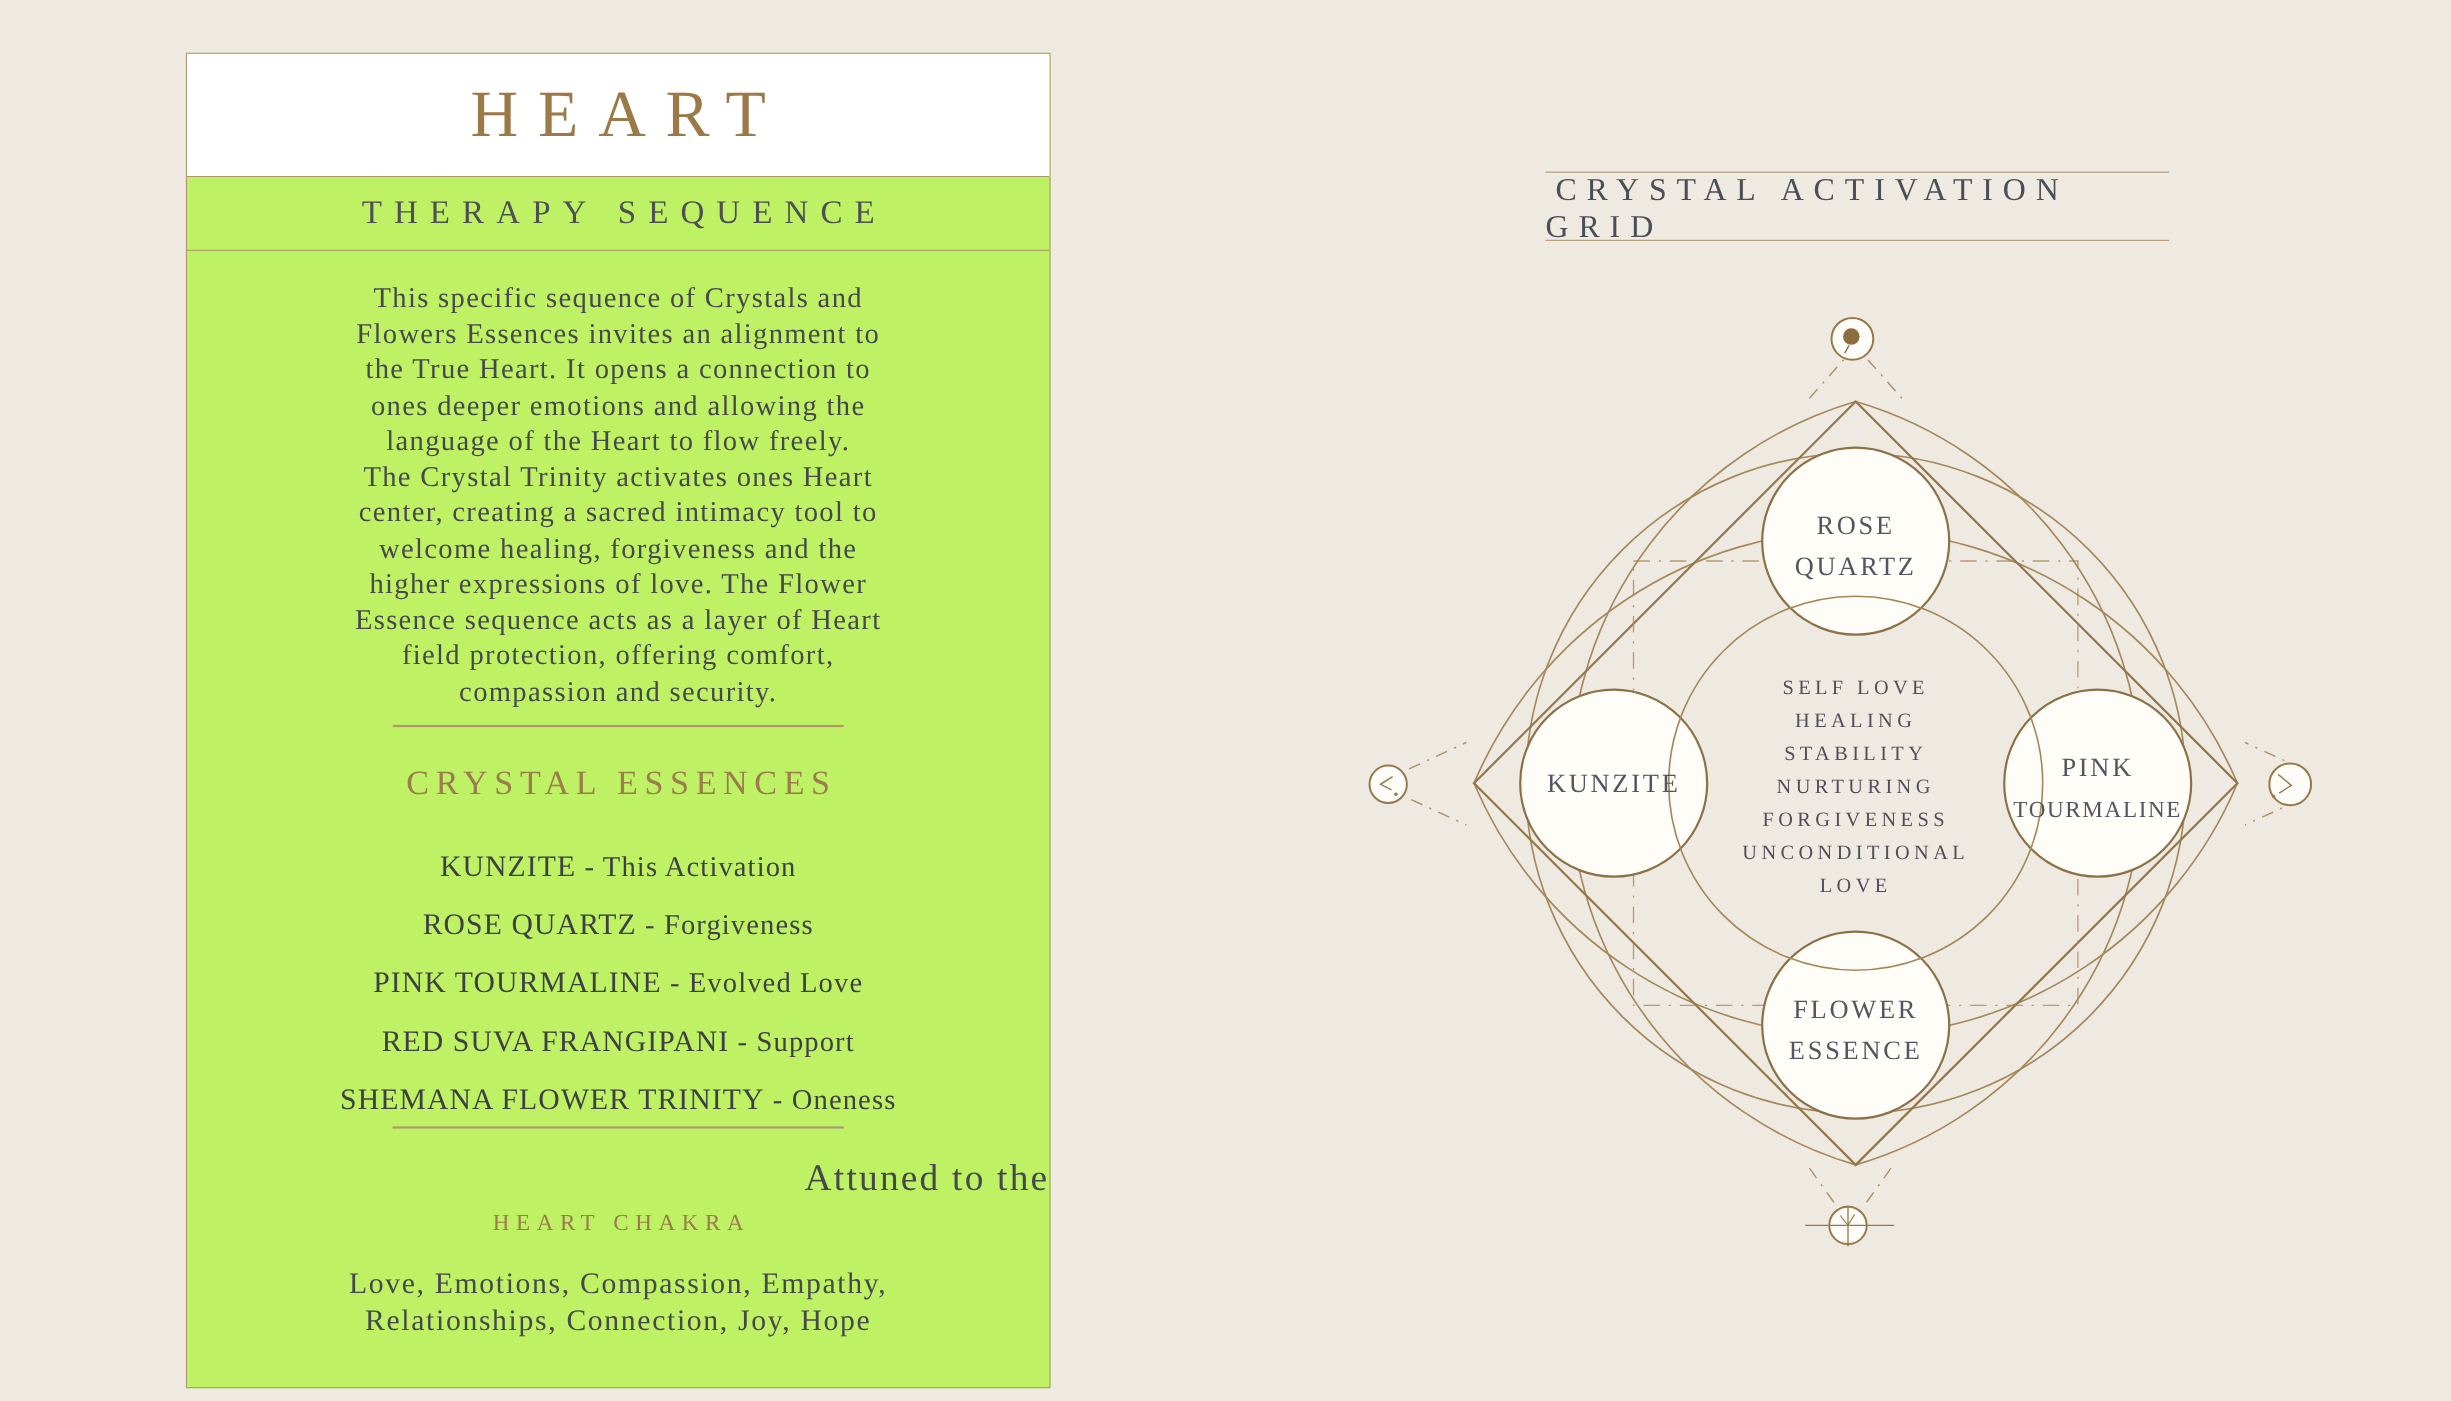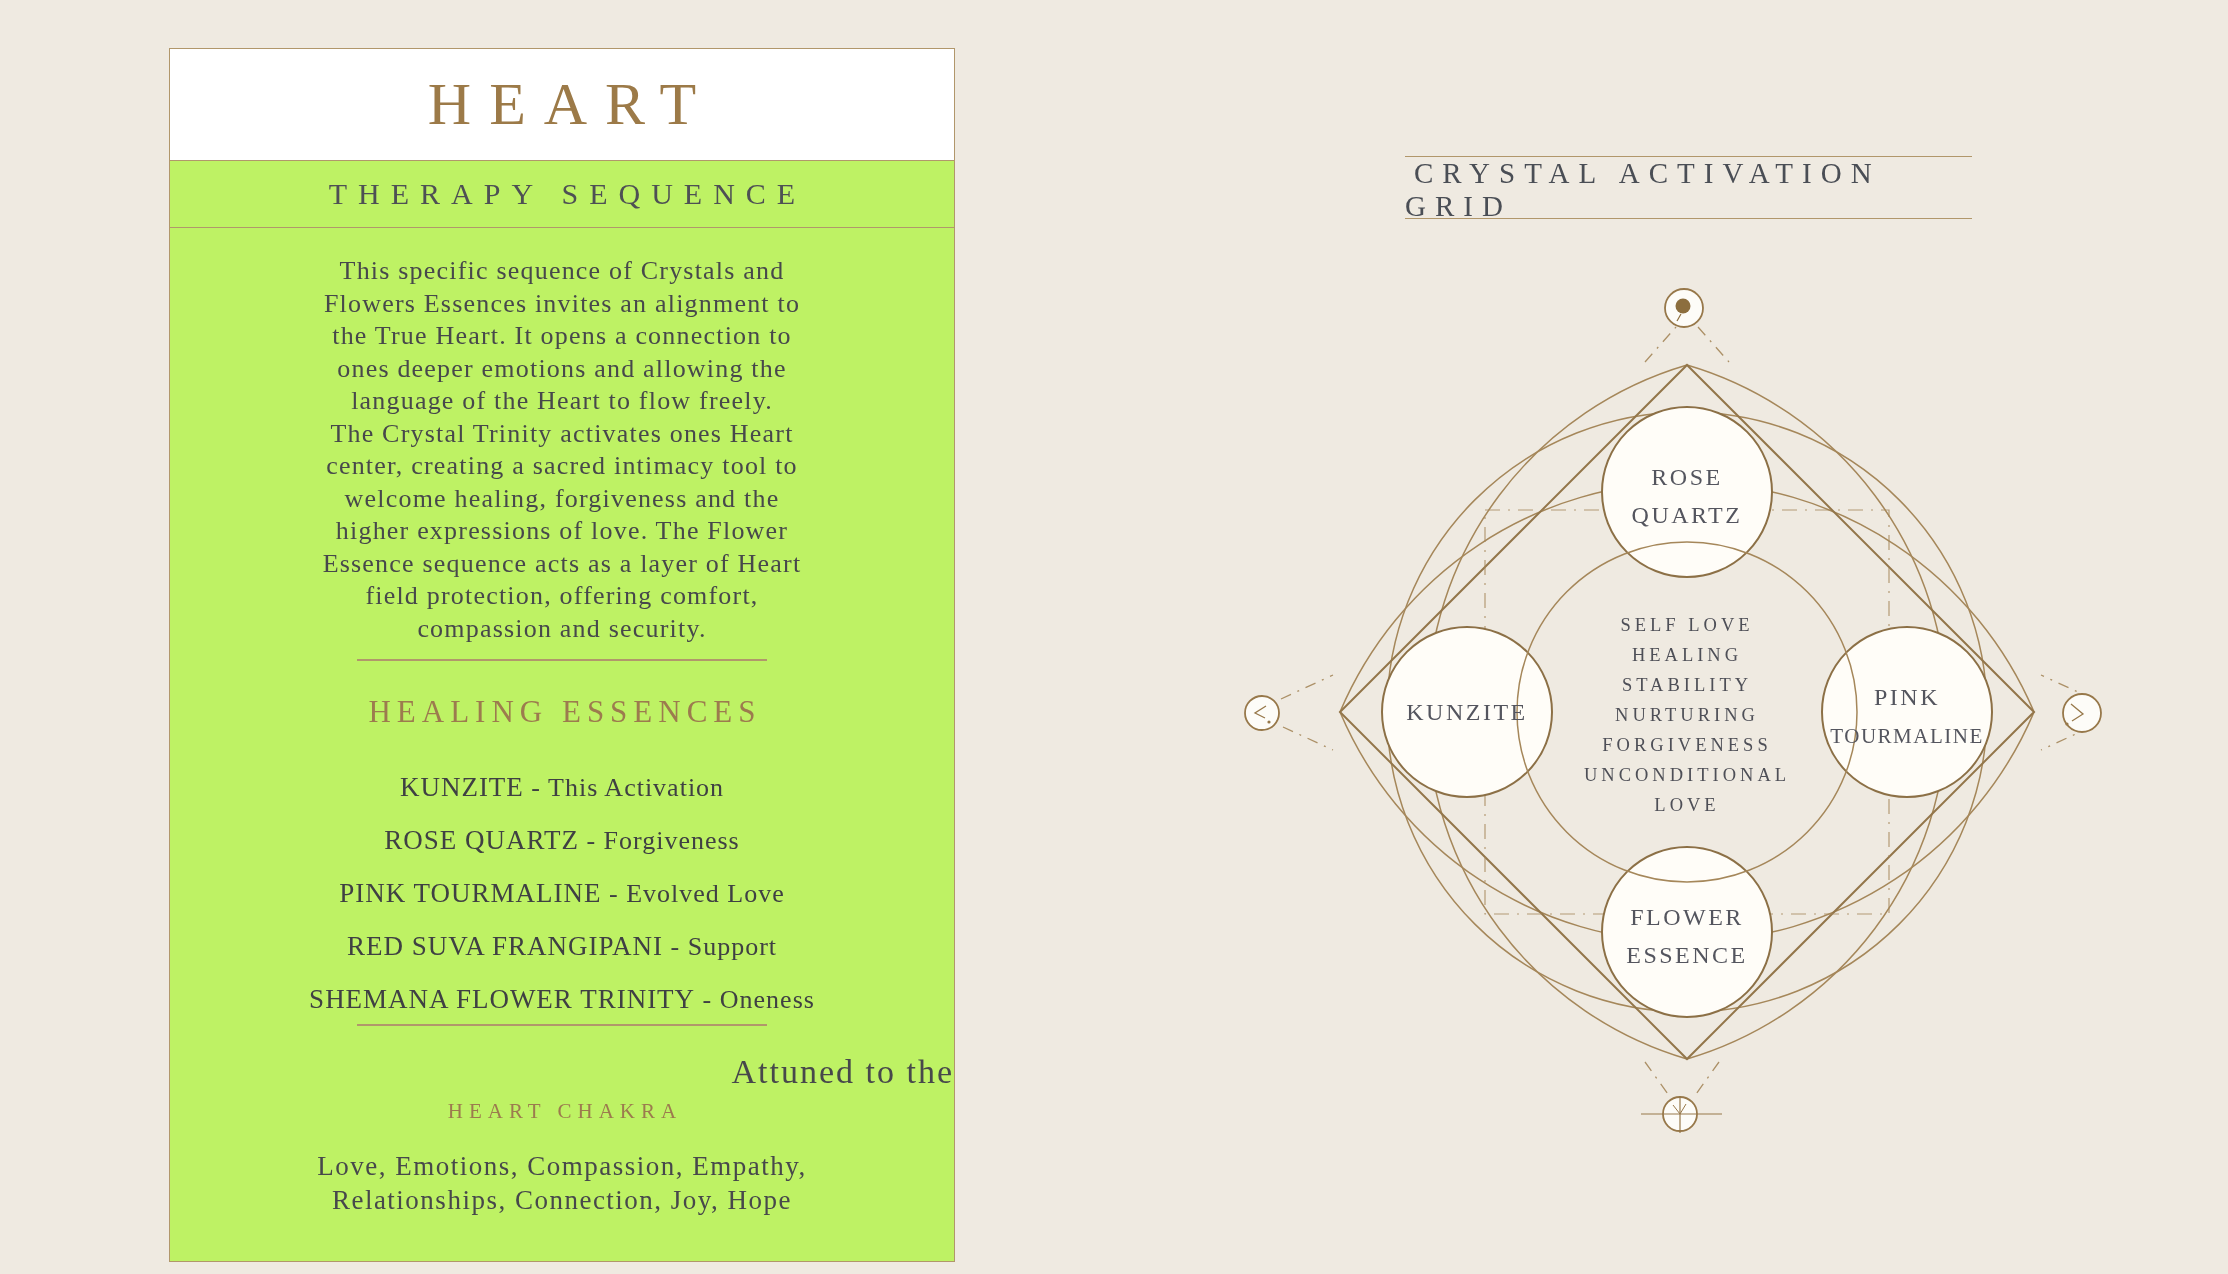--- a/index.html
+++ b/index.html
@@ -119,21 +119,21 @@
 The Crystal Trinity activates ones Heart
 center, creating a sacred intimacy tool to
 welcome healing, forgiveness and the
 higher expressions of love. The Flower
 Essence sequence acts as a layer of Heart
 field protection, offering comfort,
 compassion and security.</div>
 
   <div class="divider divider-1"></div>
 
-  <div class="essences-heading">HEALING ESSENCES</div>
+  <div class="essences-heading">CRYSTAL ESSENCES</div>
 
   <div class="essences-list">
     <div class="essence-item"><span class="essence-name">KUNZITE</span><span> - </span><span>This Activation</span></div>
     <div class="essence-item"><span class="essence-name">ROSE QUARTZ</span><span> - </span><span>Forgiveness</span></div>
     <div class="essence-item"><span class="essence-name">PINK TOURMALINE</span><span> - </span><span>Evolved Love</span></div>
     <div class="essence-item"><span class="essence-name">RED SUVA FRANGIPANI</span><span> - </span><span>Support</span></div>
     <div class="essence-item"><span class="essence-name">SHEMANA FLOWER TRINITY</span><span> - </span><span>Oneness</span></div>
   </div>
 
   <div class="divider divider-2"></div>

